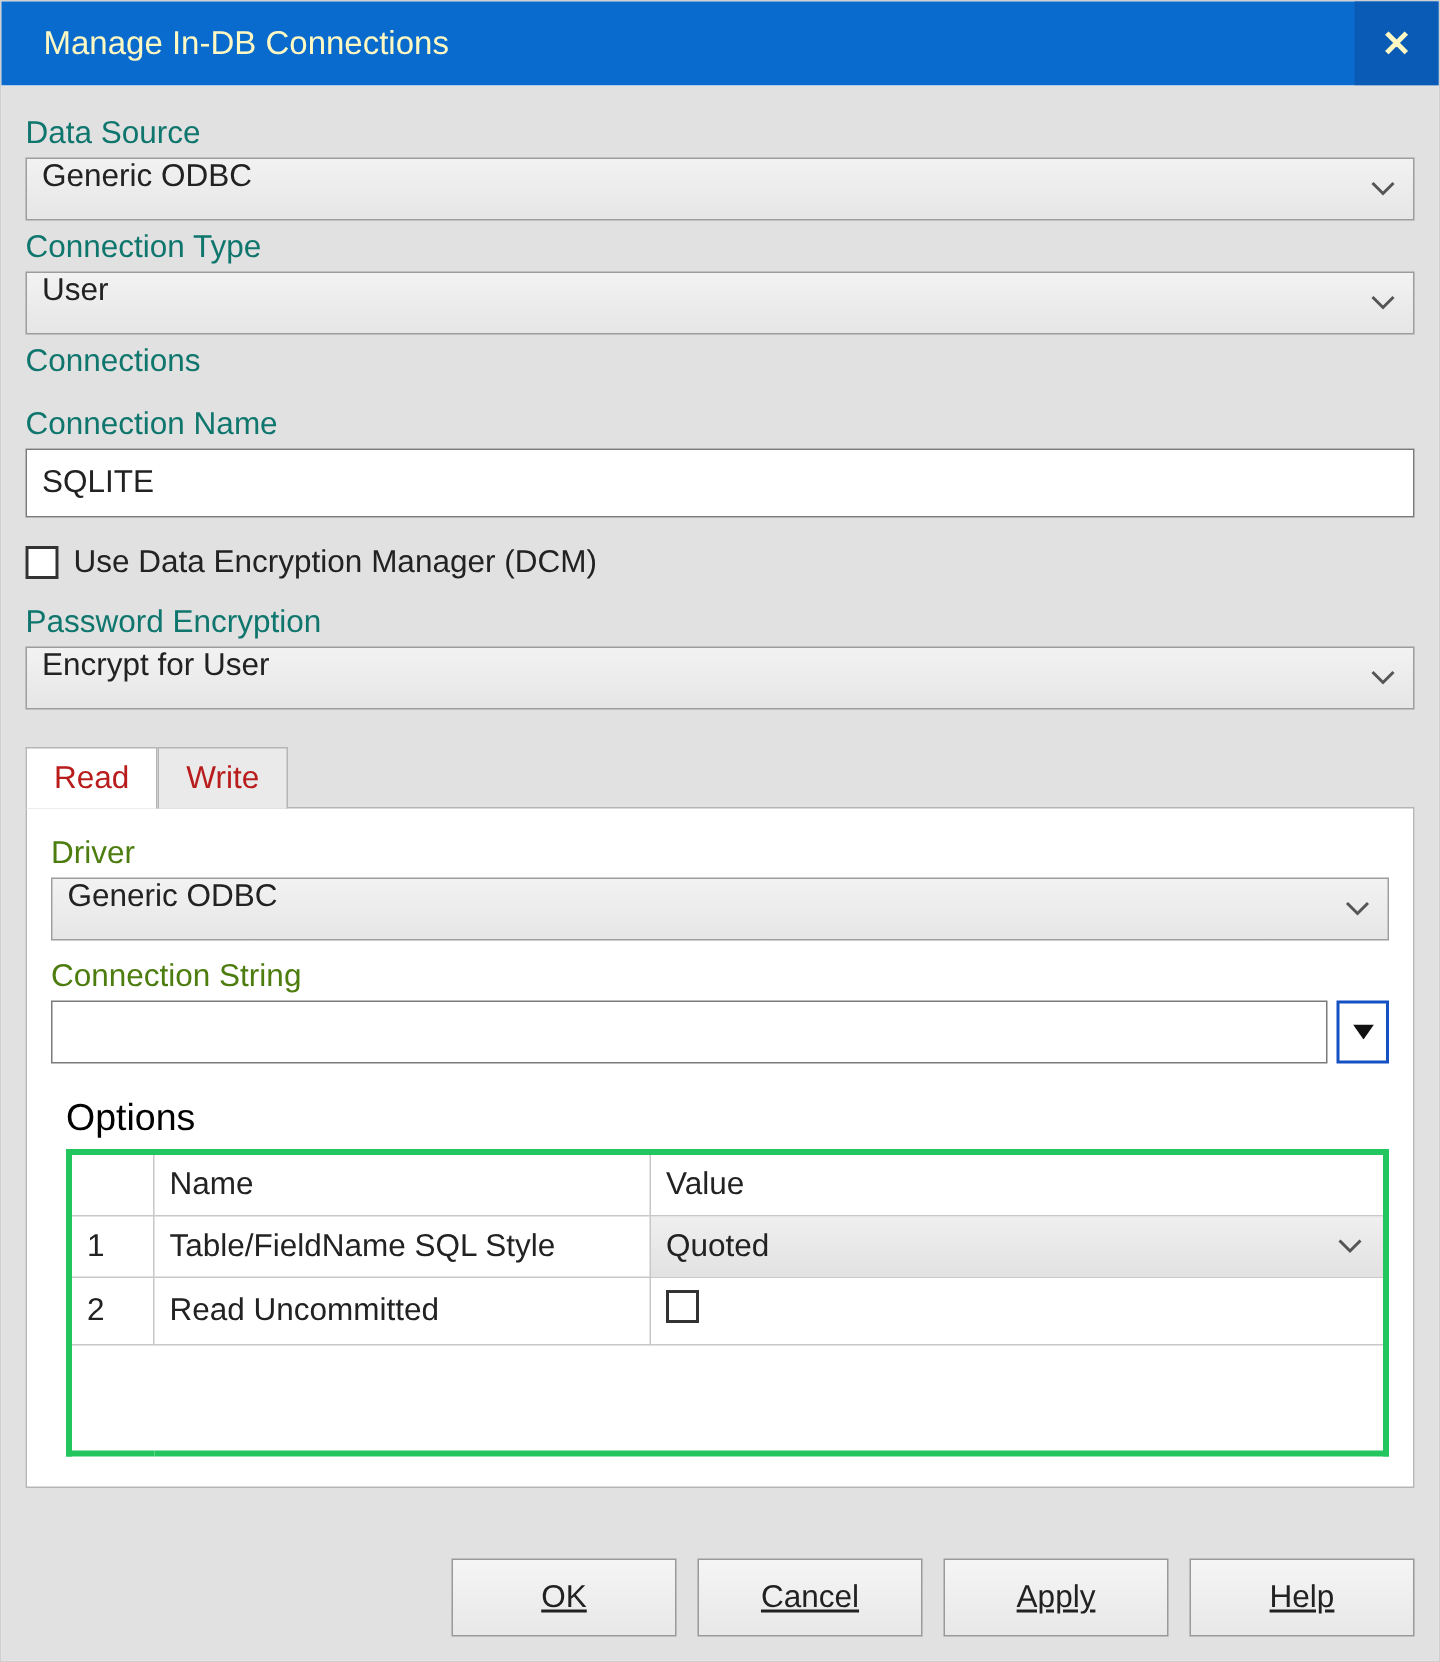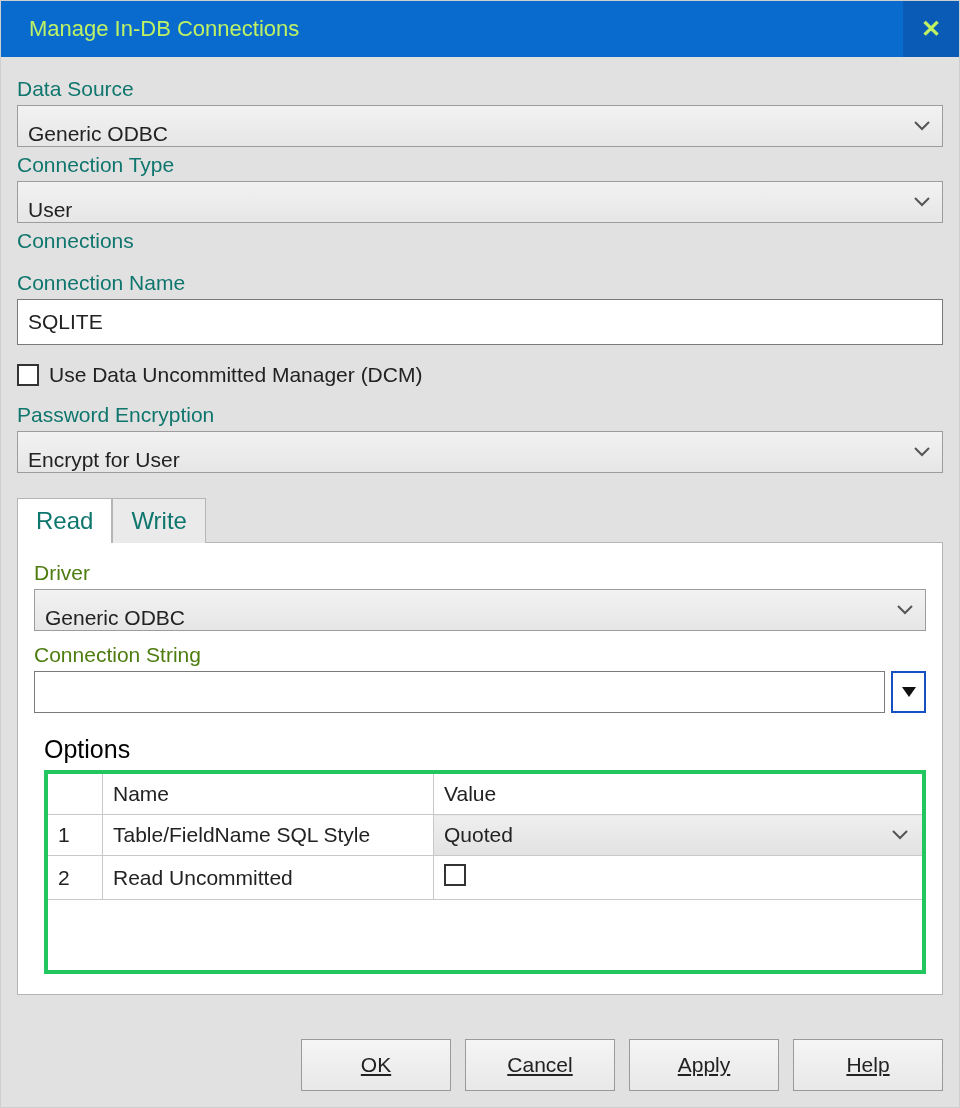--- a/index.html
+++ b/index.html
@@ -14,21 +14,21 @@
     box-sizing: border-box;
     background: #ffffff;
     border: 1px solid #cfcfcf;
     display: flex;
     flex-direction: column;
   }
   
   .title-bar {
     height: 56px;
     background: #0a6bce;
-    color: #bef264;
+    color: #fef9c3;
     display: flex;
     align-items: center;
     justify-content: space-between;
     font-size: 22px;
   }
   .title-text {
     padding-left: 28px;
   }
   .close-cell {
     width: 56px;
@@ -56,21 +56,21 @@
     margin: 6px 0 4px 0;
   }
   
   .dd {
     position: relative;
     box-sizing: border-box;
     height: 42px;
     background: linear-gradient(#f2f2f2, #e6e6e6);
     border: 1px solid #9d9d9d;
     display: flex;
-    align-items: flex-end;
+    align-items: flex-start;
     padding: 0 44px 0 10px;
     font-size: 21px;
     color: #222;
     cursor: pointer;
   }
   .dd .chevron, .chevron {
     position: absolute;
     right: 12px;
     top: 50%;
     transform: translateY(-50%);
@@ -137,22 +137,22 @@
   .tabs-wrap {
     margin-top: 24px;
   }
   .tabs-header {
     display: flex;
     position: relative;
     z-index: 2;
   }
   .tab {
     padding: 8px 18px 8px 18px;
-    font-size: 24px;
-    color: #0f766e;
+    font-size: 21px;
+    color: #b91c1c;
     background: #eaeaea;
     border: 1px solid #b5b5b5;
     border-bottom: none;
     margin-right: 0px;
     cursor: pointer;
     position: relative;
     top: 1px;
   }
   .tab.active {
     background: #ffffff;
@@ -284,21 +284,21 @@
       </span>
     </div>
 
     <div class="field-label">Connections</div>
 
     <div class="field-label" style="margin-top:14px">Connection Name</div>
     <input class="text-input" value="SQLITE" style="">
 
     <label class="cb-row">
       <span class="cb-box"></span>
-      <span>Use Data Uncommitted Manager (DCM)</span>
+      <span>Use Data Encryption Manager (DCM)</span>
     </label>
 
     <div class="field-label">Password Encryption</div>
     <div class="dd">
       <span>Encrypt for User</span>
       <span class="chevron">
         <svg width="16" height="10" viewBox="0 0 16 10">
             <polyline points="1,1 8,8 15,1" fill="none" stroke="#555" stroke-width="2"></polyline>
           </svg>
       </span>

